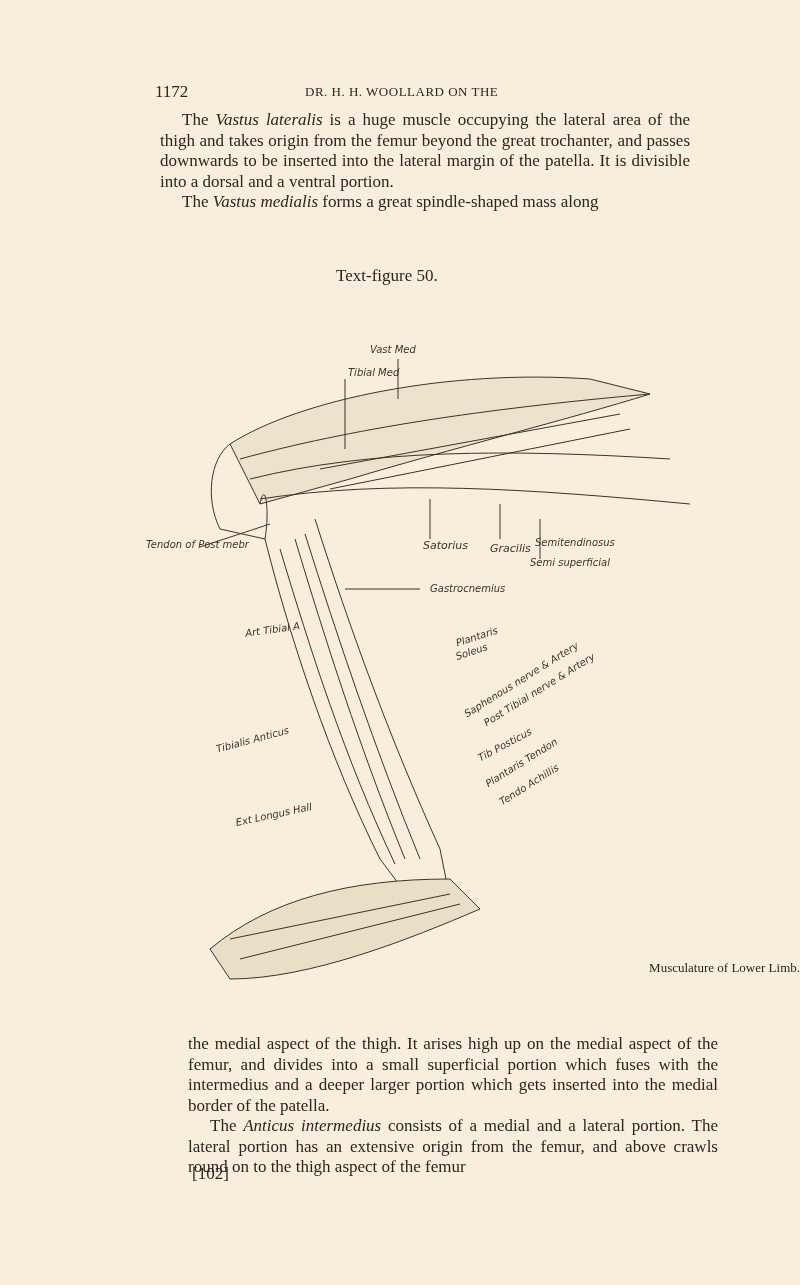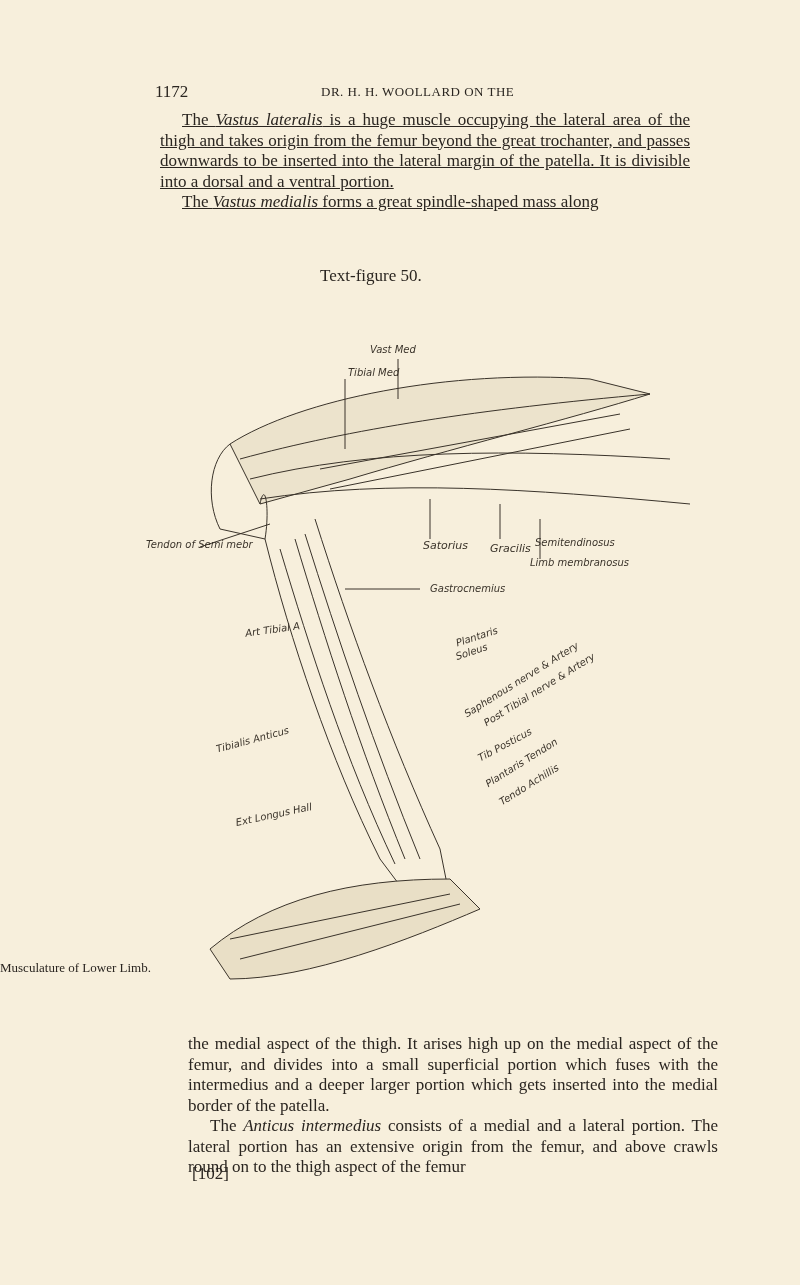--- a/index.html
+++ b/index.html
@@ -1,26 +1,26 @@
 <!DOCTYPE html>
 <html><head>
 <meta charset="utf-8">
 <style>
   html,body{margin:0;padding:0;}
   body{width:800px;height:1285px;background:#f7efdc;position:relative;overflow:hidden;
        font-family:"Liberation Serif","DejaVu Serif",serif;color:#2a2520;}
   .page-num{position:absolute;left:155px;top:82px;font-size:17px;text-align:right;}
-  .running-head{position:absolute;left:321px;top:84px;font-size:13px;letter-spacing:0.5px;}
+  .running-head{position:absolute;left:305px;top:84px;font-size:13px;letter-spacing:0.5px;}
   .para{position:absolute;left:160px;width:530px;font-size:17px;line-height:20.5px;text-align:justify;}
-  .p1{top:110px;text-decoration:underline;}
+  .p1{top:110px;}
   .indent{text-indent:22px;}
-  .fig-caption-top{position:absolute;left:320px;top:266px;font-size:17px;}
+  .fig-caption-top{position:absolute;left:336px;top:266px;font-size:17px;}
   .figure{position:absolute;left:150px;top:295px;width:580px;height:660px;margin-top:44px;}
   .lbl{position:absolute;font-family:"DejaVu Sans",sans-serif;font-style:italic;font-size:10px;color:#3a332a;white-space:nowrap;}
-  .fig-caption{position:absolute;left:0;width:800px;top:960px;text-align:left;font-size:13px;}
+  .fig-caption{position:absolute;left:0;width:800px;top:960px;text-align:right;font-size:13px;}
   .p2{top:1034px;margin-left:28px;}
   .bracket-num{position:absolute;left:192px;top:1164px;font-size:17px;}
   em{font-style:italic;}
 </style>
 </head>
 <body>
 
 <div class="page-num">1172</div>
 <div class="running-head">DR. H. H. WOOLLARD ON THE</div>
 
@@ -58,25 +58,25 @@
       <line x1="195" y1="40" x2="195" y2="110"></line>
       <line x1="50" y1="208" x2="120" y2="185"></line>
       <line x1="280" y1="160" x2="280" y2="200"></line>
       <line x1="350" y1="165" x2="350" y2="200"></line>
       <line x1="390" y1="180" x2="390" y2="220"></line>
       <line x1="195" y1="250" x2="270" y2="250"></line>
     </g>
   </svg>
   <span class="lbl" style="left:220px;top:5px">Vast Med</span>
   <span class="lbl" style="left:198px;top:28px">Tibial Med</span>
-  <span class="lbl" style="left:-4px;top:200px">Tendon of Semi mebr</span>
+  <span class="lbl" style="left:-4px;top:200px">Tendon of Post mebr</span>
   <span class="lbl" style="left:273px;top:200px;font-size:11px">Satorius</span>
   <span class="lbl" style="left:340px;top:203px;font-size:11px">Gracilis</span>
   <span class="lbl" style="left:385px;top:198px">Semitendinosus</span>
-  <span class="lbl" style="left:380px;top:218px">Limb membranosus</span>
+  <span class="lbl" style="left:380px;top:218px">Semi superficial</span>
   <span class="lbl" style="left:280px;top:244px">Gastrocnemius</span>
   <span class="lbl" style="left:95px;top:285px;transform:rotate(-8deg)">Art Tibial A</span>
   <span class="lbl" style="left:305px;top:292px;transform:rotate(-18deg)">Plantaris</span>
   <span class="lbl" style="left:305px;top:307px;transform:rotate(-18deg)">Soleus</span>
   <span class="lbl" style="left:305px;top:335px;transform:rotate(-32deg)">Saphenous nerve &amp; Artery</span>
   <span class="lbl" style="left:325px;top:345px;transform:rotate(-32deg)">Post Tibial nerve &amp; Artery</span>
   <span class="lbl" style="left:65px;top:395px;transform:rotate(-15deg)">Tibialis Anticus</span>
   <span class="lbl" style="left:325px;top:400px;transform:rotate(-28deg)">Tib Posticus</span>
   <span class="lbl" style="left:330px;top:418px;transform:rotate(-32deg)">Plantaris Tendon</span>
   <span class="lbl" style="left:345px;top:440px;transform:rotate(-32deg)">Tendo Achillis</span>

